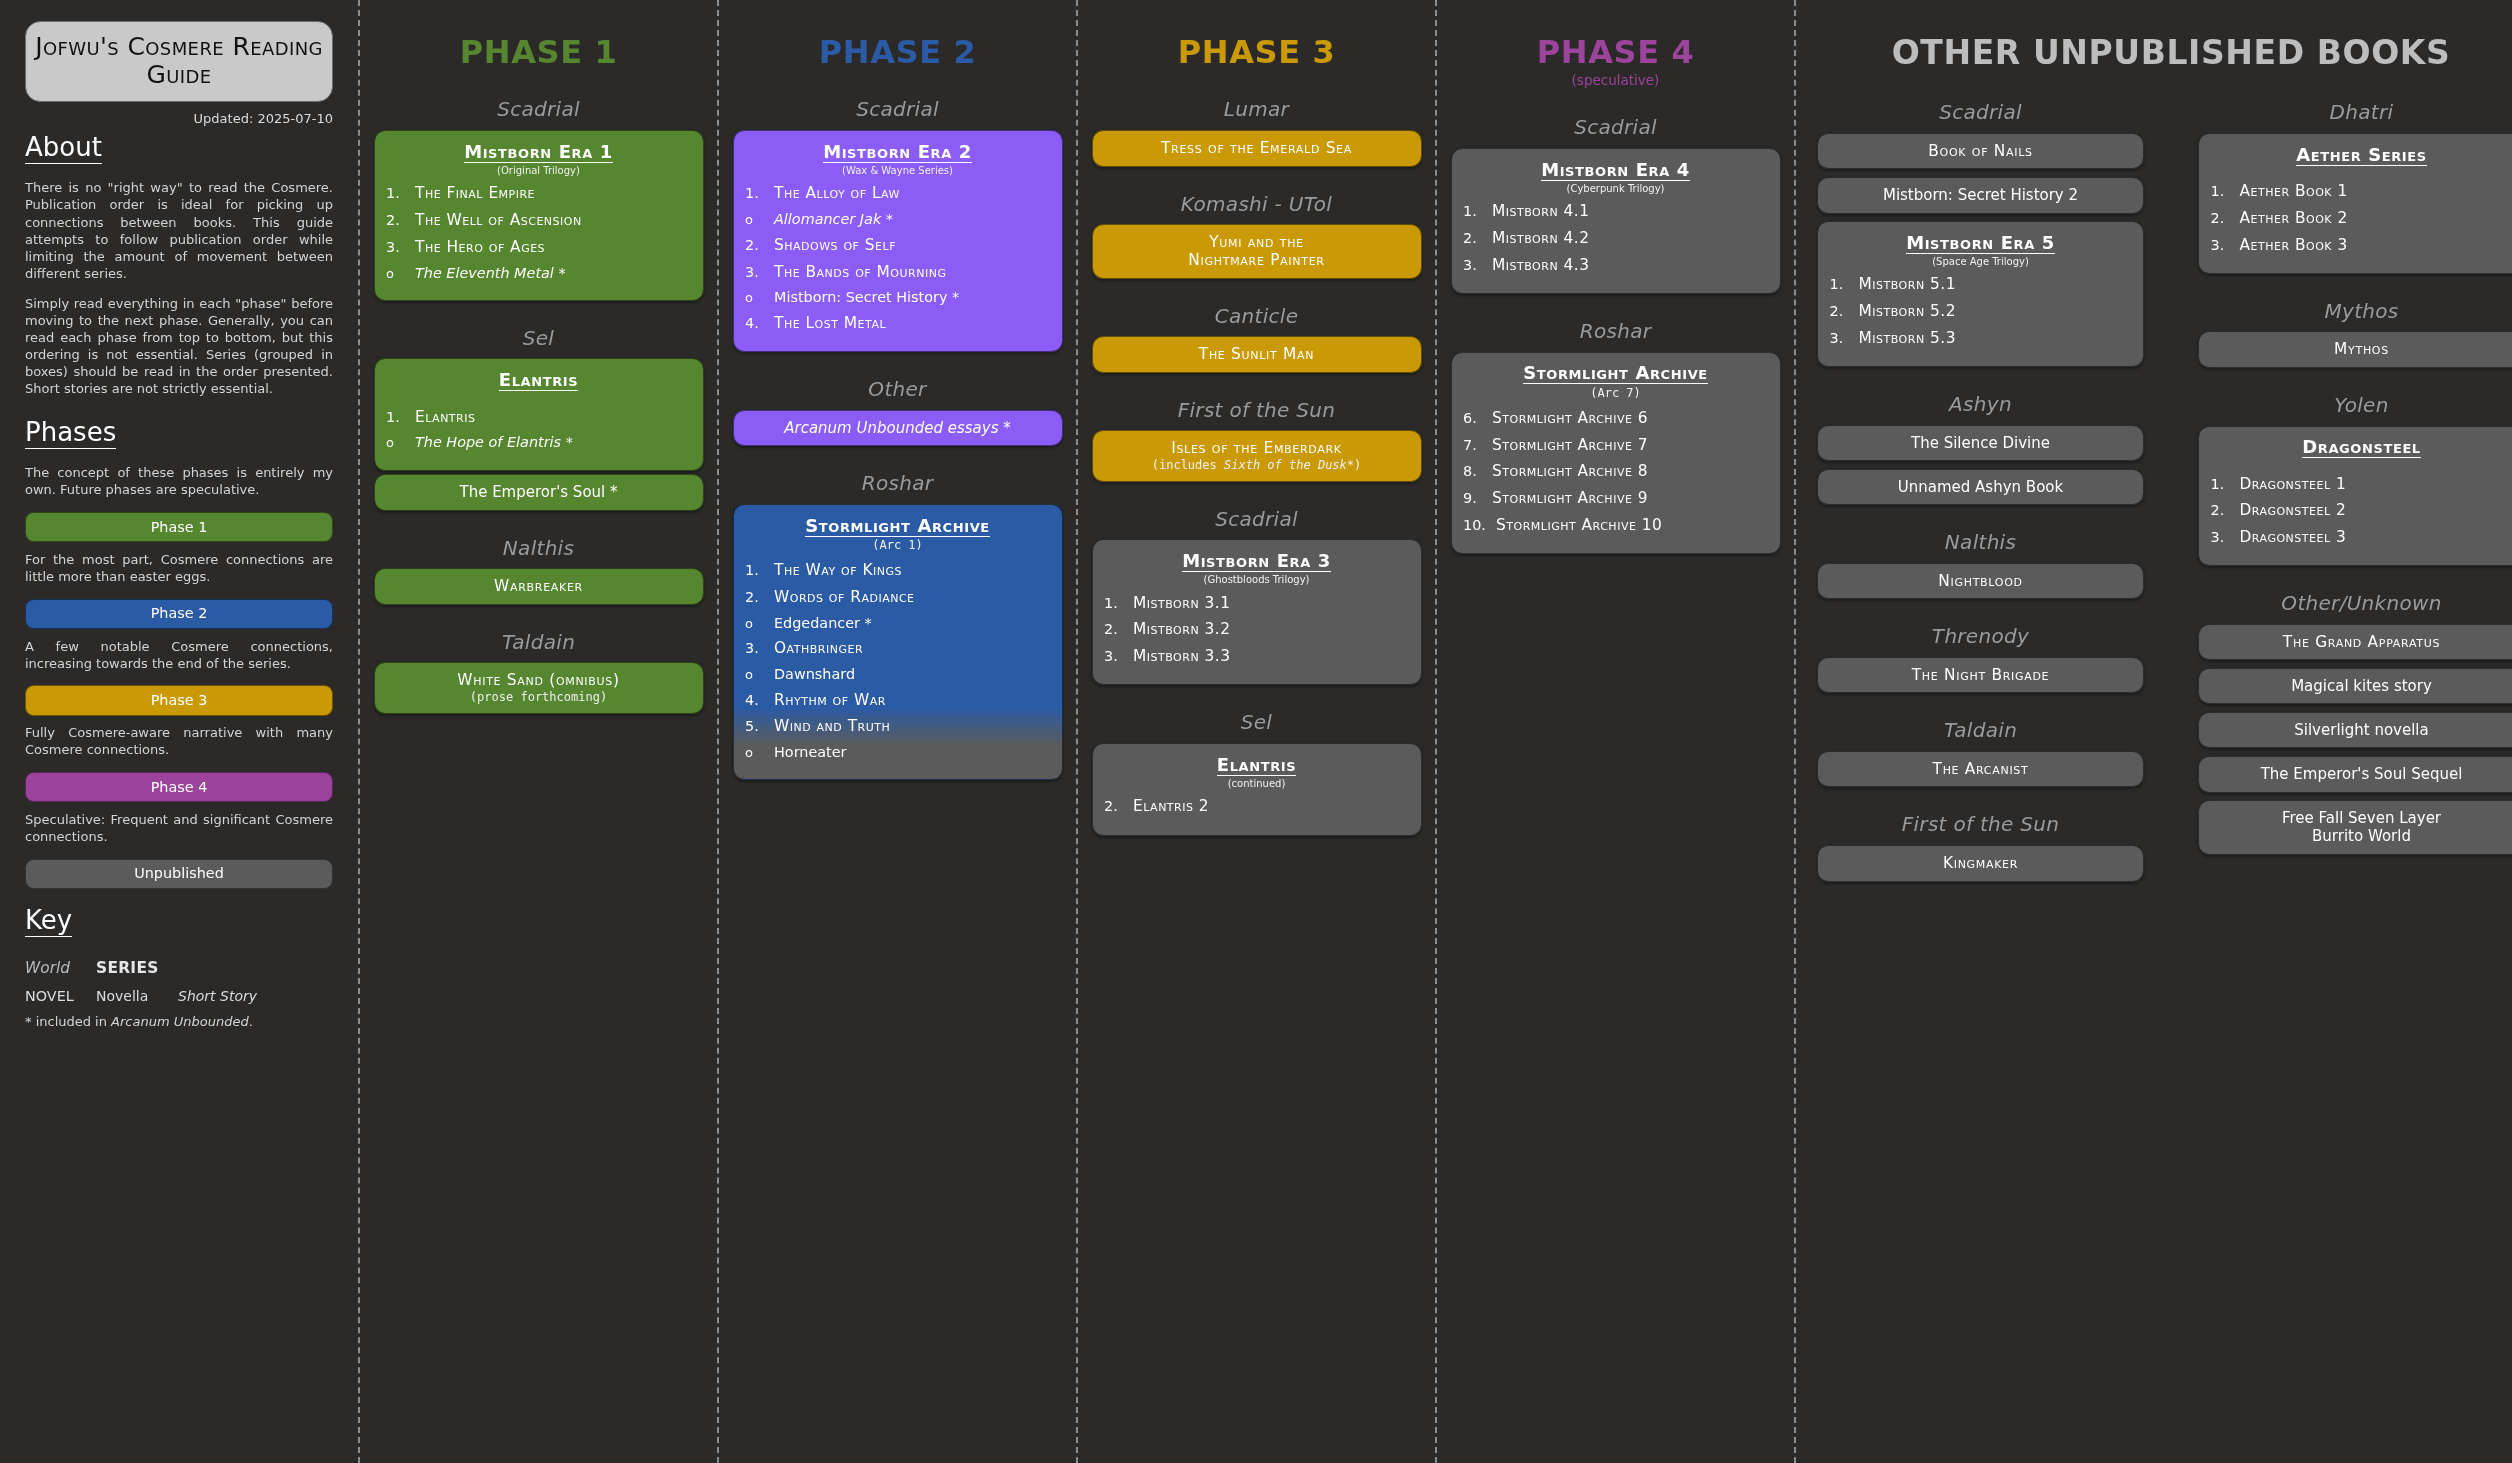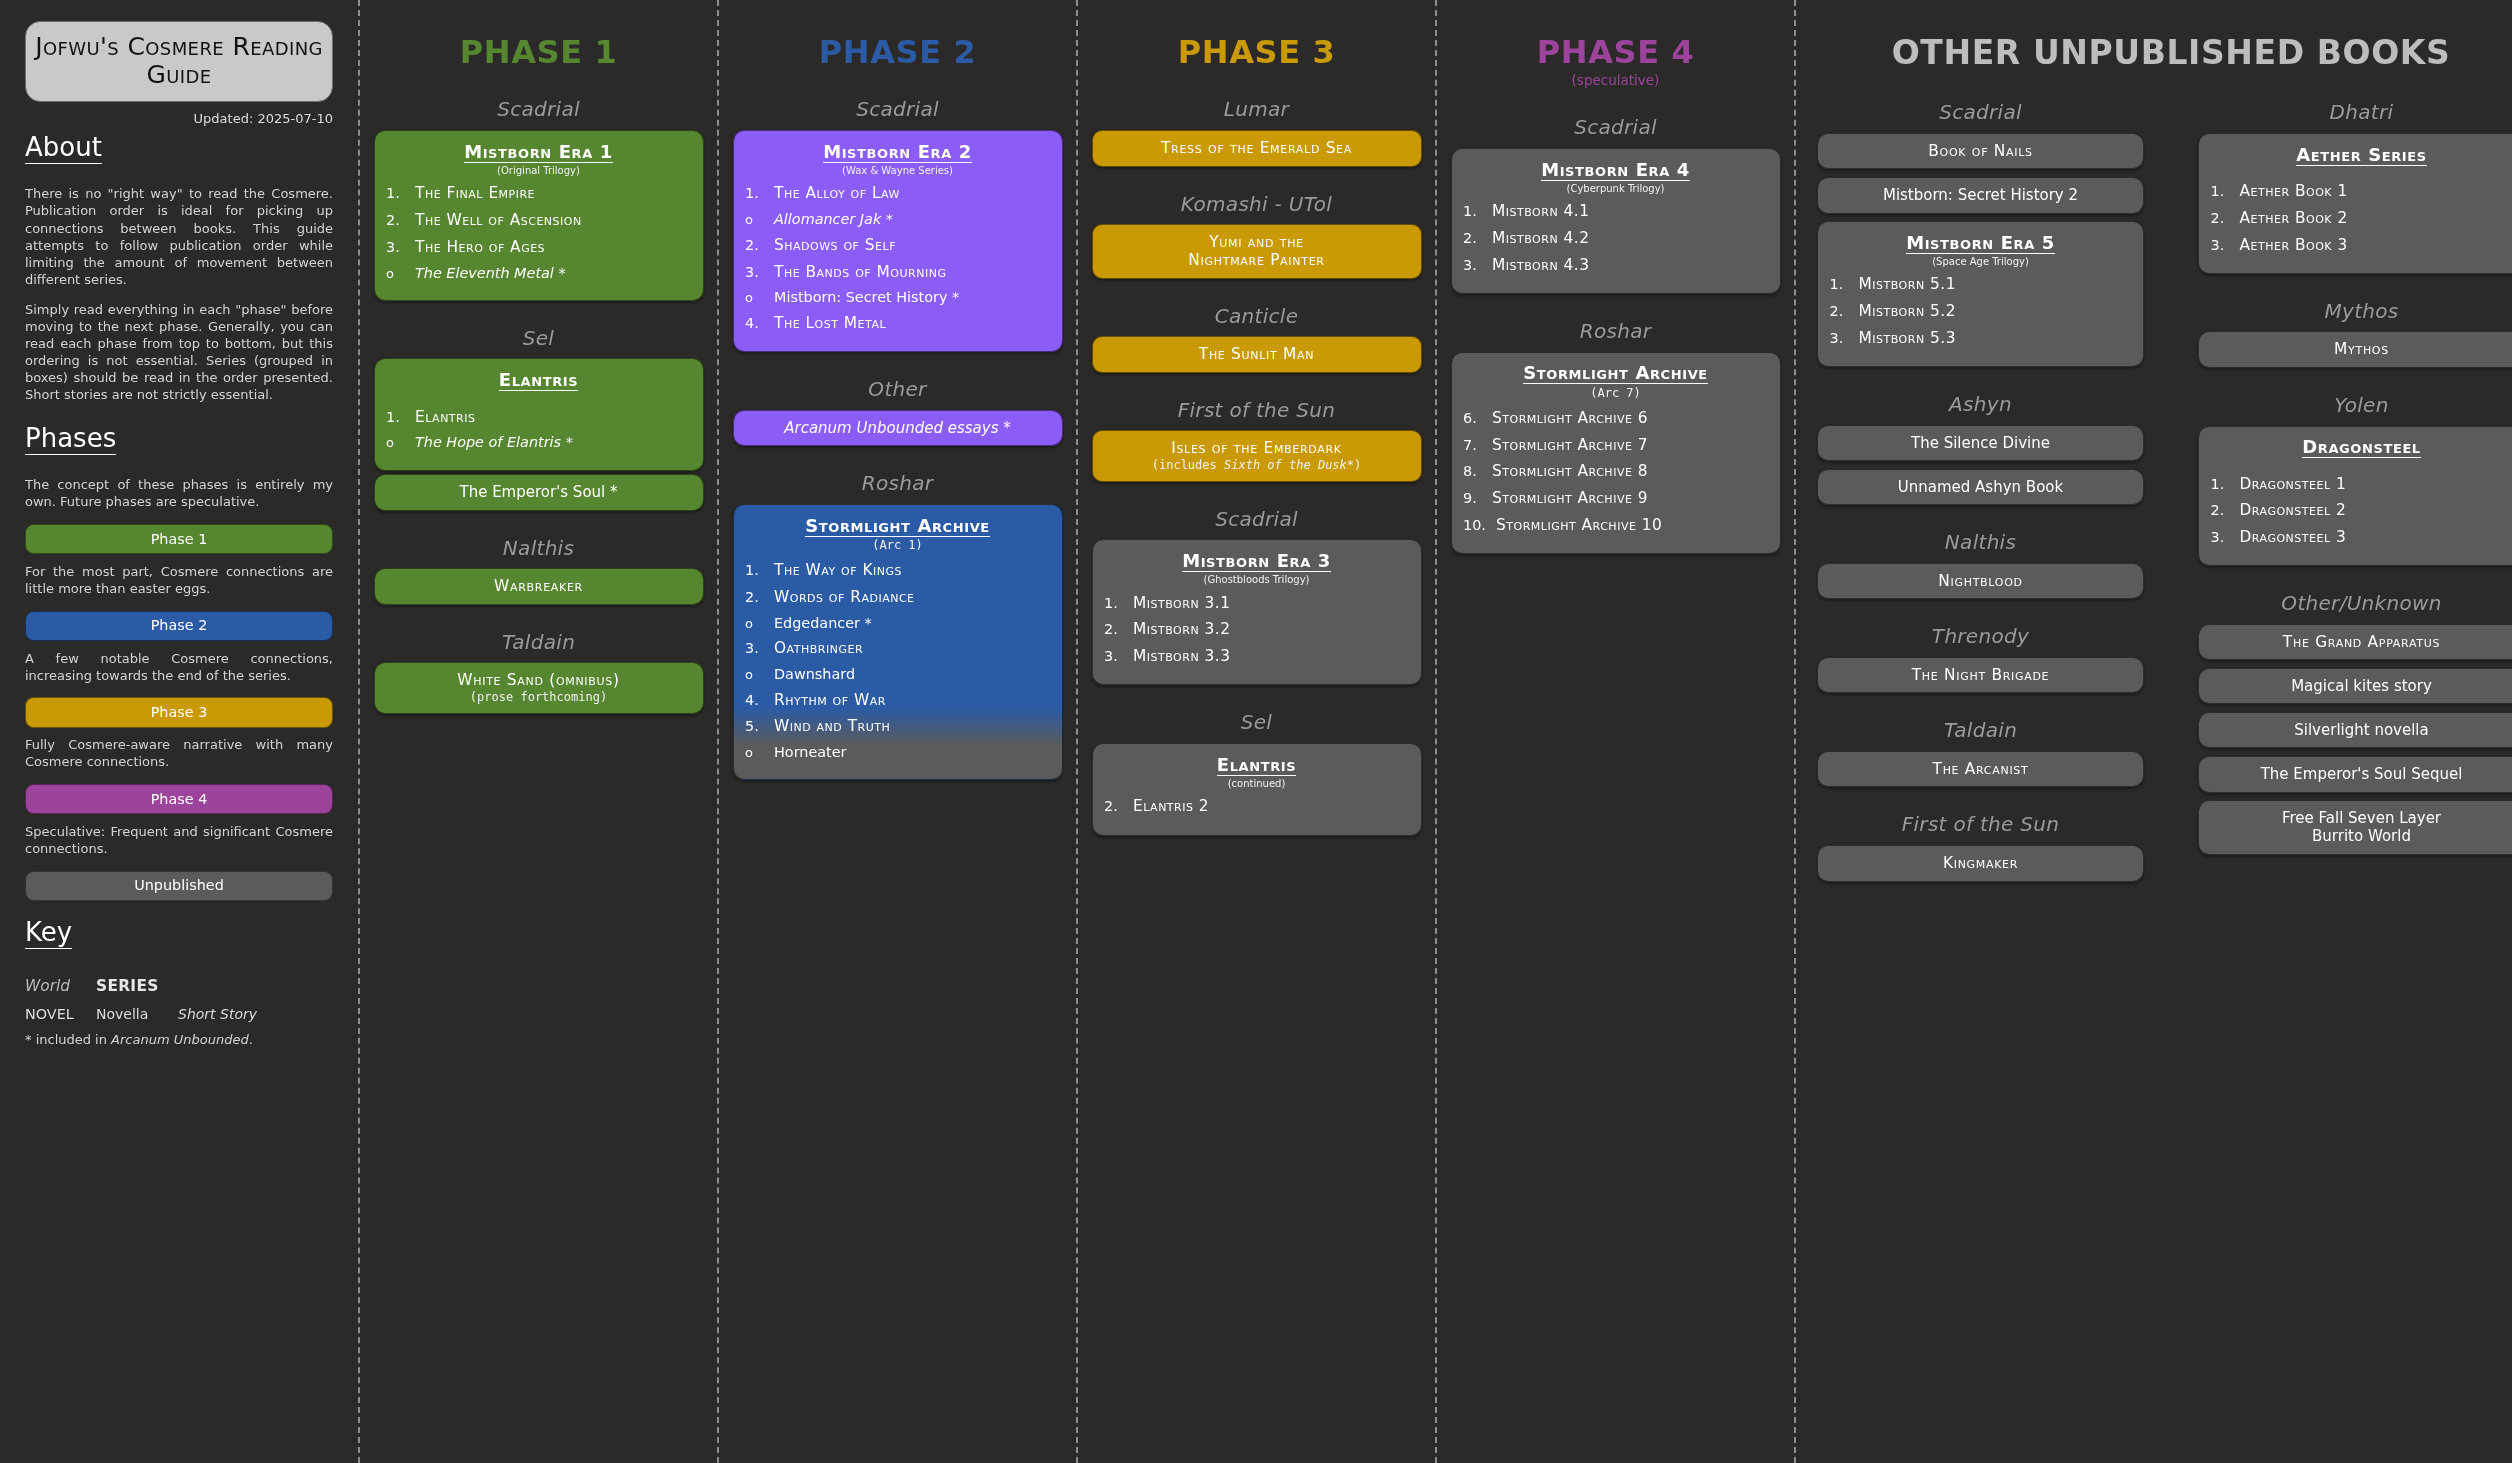--- a/index.html
+++ b/index.html
@@ -20,21 +20,21 @@
     padding:21px 25px 9.6px 25px;
   }
   .title-box {
     background:#c9c9c9; color:#111; border:1.9px solid #6d6d6d;
     border-radius:15.4px; padding:10.6px 7.7px 12.5px 7.7px;
     text-align:center; font-size:25px; line-height:1.12;
     font-variant:small-caps; letter-spacing:0.4px; font-weight:400;
   }
   .updated { text-align:right; font-size:13px; color:#dcdcdc; margin-top:8.7px; }
   .sec-head {
-    font-size:26px; color:#ffffff; margin-top:6.7px; margin-bottom:21px;
+    font-size:26px; color:#ffffff; margin-top:6.7px; margin-bottom:15px;
     display:inline-block; border-bottom:1.9px solid #ffffff; padding-bottom:1px;
   }
   .para { font-size:13px; line-height:1.31; color:#d4d4d4; text-align:justify; margin-bottom:13.5px; }
   .link { color:#6f9fd8; font-style:italic; }
   .phase-chip {
     border-radius:8.7px; text-align:center; color:#fff;
     font-size:14.4px; padding:5.8px 0 6.7px 0; margin:10.6px 0 8.7px 0;
     border:1px solid rgba(0,0,0,.45);
   }
   .key-grid { margin-top:7.7px; }
@@ -71,21 +71,21 @@
 
   
   .box {
     width:100%; border-radius:11.5px; border:1px solid rgba(0,0,0,.5);
     padding:8.7px 11.5px 10.6px 11.5px; margin-bottom:3.8px;
     box-shadow:0 1.9px 2.9px rgba(0,0,0,.35);
   }
   .box.single { padding:7.7px 9.6px 8.7px 9.6px; text-align:center; }
   .g  { background:#56862f; }
   .b  { background:#8b5cf6; }
-  .y  { background:#c99a05;border-radius:10px; }
+  .y  { background:#c99a05; }
   .u  { background:#5b5b5b; }
   .bu { background:linear-gradient(to bottom,#2b5ba4 0%,#2b5ba4 74%,#5b5b5b 88%,#5b5b5b 100%); }
 
   .series-title {
     text-align:center; font-variant:small-caps; font-weight:bold;
     font-size:18px; letter-spacing:0.6px; color:#fff;
     border-bottom:1.9px solid #fff; display:inline-block;
     margin:1px auto 0 auto; padding-bottom:0px;
   }
   .series-title-wrap { text-align:center; }

